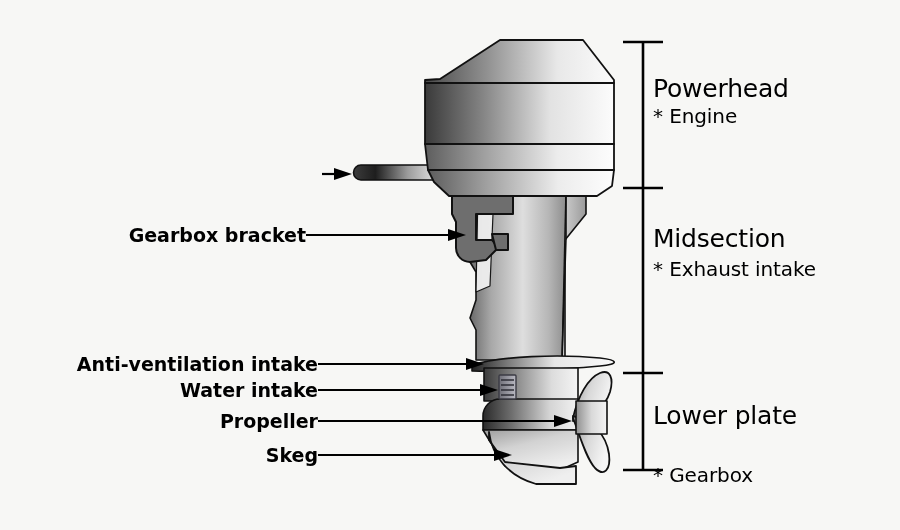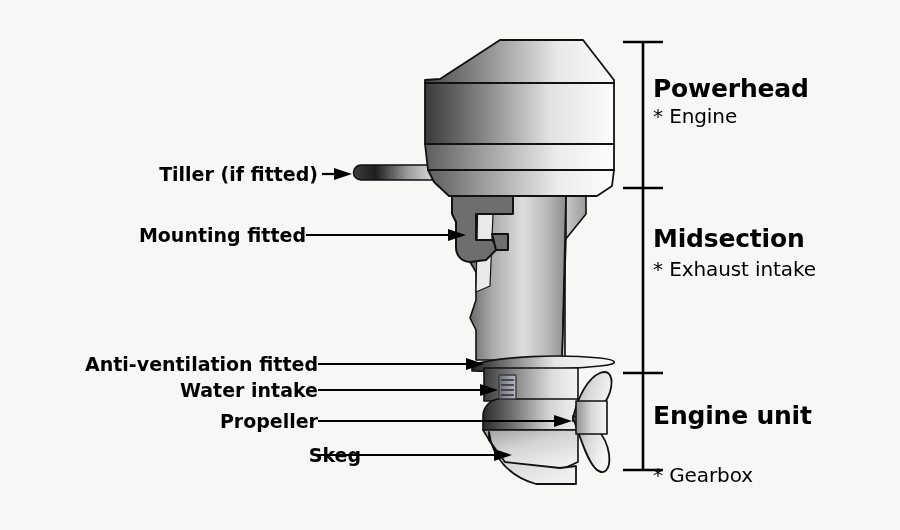--- a/index.html
+++ b/index.html
@@ -28,21 +28,21 @@
     white-space: nowrap;
     color: #000;
   }
   .lbl-left {
     font-weight: bold;
     font-size: 19px;
     text-align: right;
     transform: translateY(-50%);
   }
   .grp-title {
-    font-weight: bold;
+    font-weight: normal;
     font-size: 25px;
     letter-spacing: -0.2px;
   }
   .grp-sub {
     font-weight: normal;
     font-size: 20px;
     letter-spacing: -0.1px;
   }
 </style>
 </head>
@@ -286,53 +286,50 @@
   <svg class="layer" viewBox="0 0 900 530">
     <g stroke="#000" stroke-width="2.6" fill="none">
       <line x1="643" y1="42" x2="643" y2="470"></line>
       <line x1="623" y1="42" x2="663" y2="42"></line>
       <line x1="623" y1="188" x2="663" y2="188"></line>
       <line x1="623" y1="373" x2="663" y2="373"></line>
       <line x1="623" y1="470" x2="663" y2="470"></line>
     </g>
   </svg>
 
-  <div class="lbl lbl-left" style="left:0; width:318px; top:174px;">
-    <span>Tiller (if fitted)</span>
-  </div>
   <div class="lbl lbl-left" style="left:0; width:306px; top:235px;">
-    <span>Mounting fitted</span>
+    <span>Gearbox bracket</span>
   </div>
   <div class="lbl lbl-left" style="left:0; width:318px; top:364px;">
-    <span>Anti-ventilation fitted</span>
+    <span>Anti-ventilation intake</span>
   </div>
   <div class="lbl lbl-left" style="left:0; width:318px; top:390px;">
     <span>Water intake</span>
   </div>
   <div class="lbl lbl-left" style="left:0; width:318px; top:421px;">
     <span>Propeller</span>
   </div>
-  <div class="lbl lbl-left" style="left:16px; width:318px; top:455px;padding-left:27px;">
+  <div class="lbl lbl-left" style="left:0; width:318px; top:455px;">
     <span>Skeg</span>
   </div>
 
   <div class="lbl grp-title" style="left:653px; top:74px;">
     <span>Powerhead</span>
   </div>
   <div class="lbl grp-title" style="left:653px; top:224px;">
     <span>Midsection</span>
   </div>
 
   <div class="lbl grp-sub" style="left:653px; top:104px;">
     <span>* Engine</span>
   </div>
   <div class="lbl grp-sub" style="left:653px; top:257px;">
     <span>* Exhaust intake</span>
   </div>
 
   <div class="lbl grp-title" style="left:653px; top:401px;">
-    <span>Engine unit</span>
+    <span>Lower plate</span>
   </div>
   <div class="lbl grp-sub" style="left:653px; top:431px;margin-top:32px;">
     <span>* Gearbox</span>
   </div>
 
 </div>
 
 </body></html>

